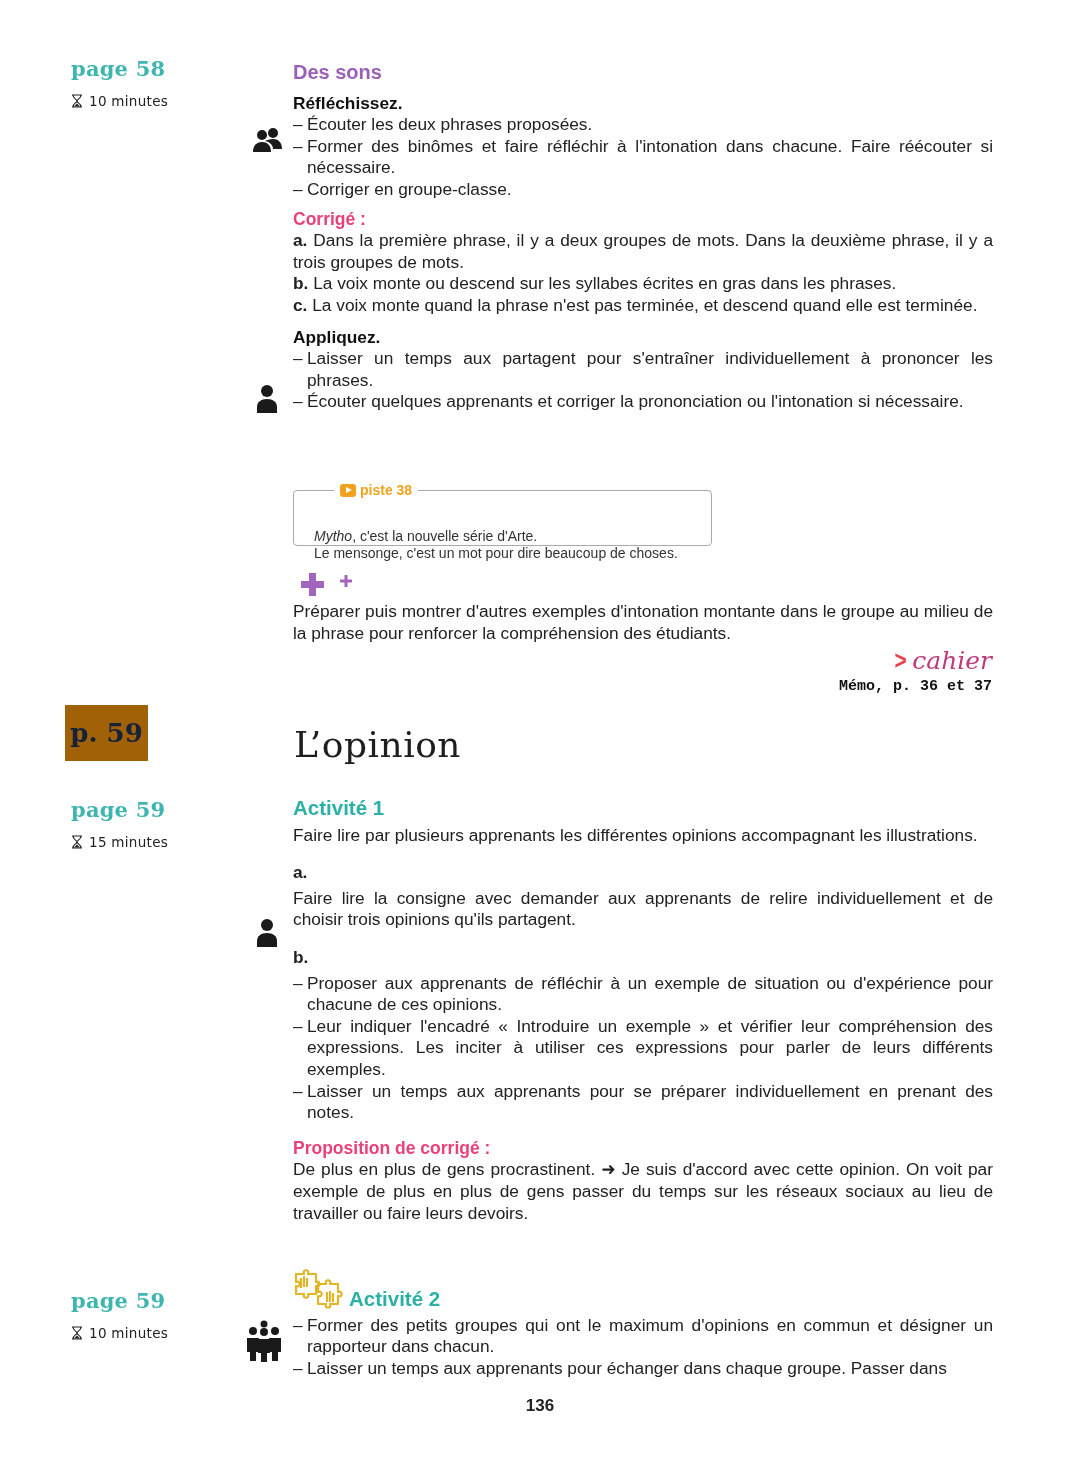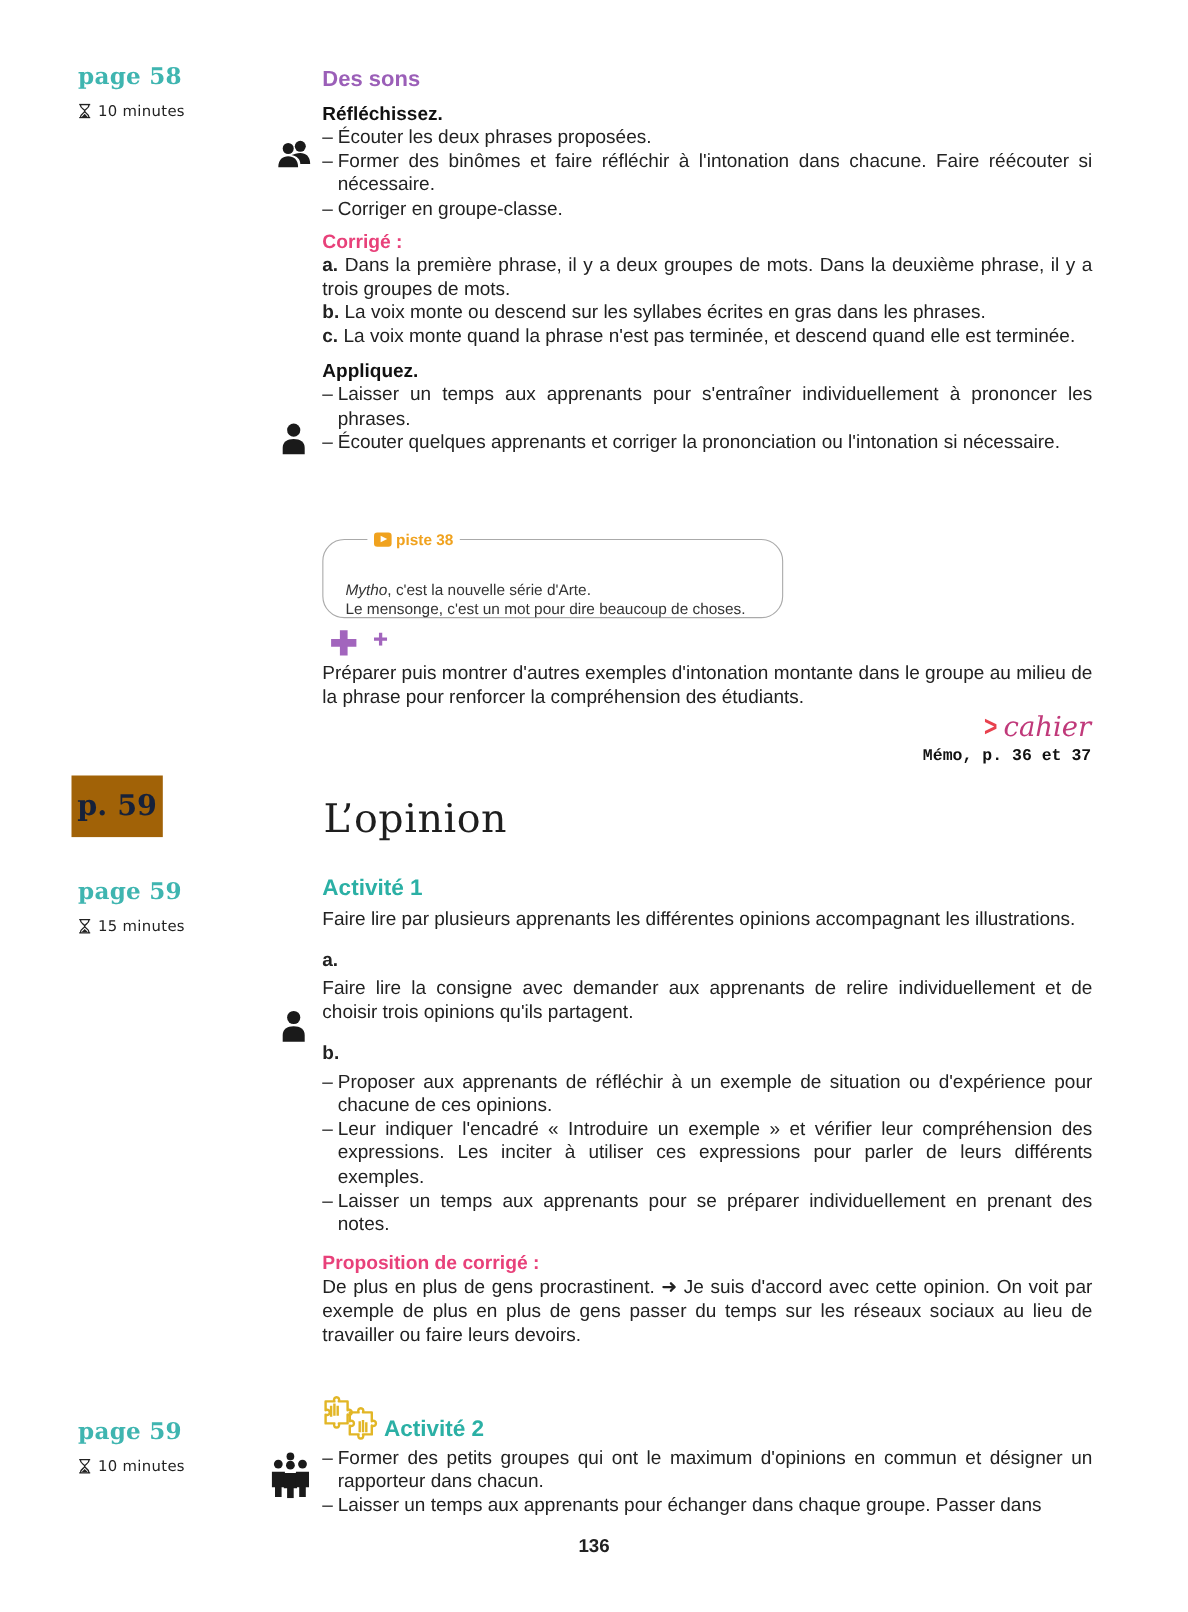--- a/index.html
+++ b/index.html
@@ -23,21 +23,21 @@
     .h-pink { font-family: "Liberation Sans", sans-serif; font-weight: bold; color: #e8417a; font-size: 17.5px; }
     .h-black { font-weight: bold; font-size: 17.3px; color: #111; }
     .justify { text-align: justify; }
     .dash-list { list-style: none; }
     .dash-list li { position: relative; padding-left: 14px; text-align: justify; }
     .dash-list li::before { content: "–"; position: absolute; left: 0; top: 0; }
     .b { font-weight: bold; }
 
     .icon { position: absolute; }
 
-    .audio-box { left: 293px; top: 490px; width: 419px; height: 72px; border: 1.5px solid #aaaaaa; border-radius: 20px; }
+    .audio-box { left: 293px; top: 490px; width: 419px; height: 56px; border: 1.5px solid #aaaaaa; border-radius: 4px; }
     .audio-label { position: absolute; left: 40px; top: -9px; background: #fff; padding: 0 6px; display: flex; align-items: center; gap: 4px;
       color: #f0a21e; font-weight: bold; font-size: 14px; }
     .play-box { width: 16px; height: 13px; background: #f0a21e; border-radius: 3px; position: relative; display: inline-block; }
     .play-box::after { content: ""; position: absolute; left: 6px; top: 3px; border-left: 6px solid #fff; border-top: 3.5px solid transparent; border-bottom: 3.5px solid transparent; }
     .audio-text { position: absolute; left: 20px; top: 21px; font-size: 14px; line-height: 16.5px; color: #333; margin-top: 16px; }
 
     .title-script { font-family: "DejaVu Serif", serif; font-size: 36px; color: #1e1e1e; letter-spacing: 0.5px; }
 
     .cahier { font-family: "DejaVu Serif", serif; font-style: italic; color: #c0397a; font-size: 25px; }
     .chev { display: inline-block; color: #e8414e; font-weight: bold; font-size: 26px; transform: scaleX(0.8); }
@@ -66,21 +66,21 @@
     <li>Corriger en groupe-classe.</li>
   </ul>
 
   <div class="h-pink" style="margin-top:8px;">Corrigé :</div>
   <div class="justify"><span class="b">a.</span> <span>Dans la première phrase, il y a deux groupes de mots. Dans la deuxième phrase, il y a trois groupes de mots.</span></div>
   <div class="justify"><span class="b">b.</span> <span>La voix monte ou descend sur les syllabes écrites en gras dans les phrases.</span></div>
   <div class="justify"><span class="b">c.</span> <span>La voix monte quand la phrase n'est pas terminée, et descend quand elle est terminée.</span></div>
 
   <div class="h-black" style="margin-top:10px;">Appliquez.</div>
   <ul class="dash-list">
-    <li>Laisser un temps aux apprenants pour s'entraîner individuellement à prononcer les phrases.</li>
+    <li>Laisser un temps aux partagent pour s'entraîner individuellement à prononcer les phrases.</li>
     <li>Écouter quelques apprenants et corriger la prononciation ou l'intonation si nécessaire.</li>
   </ul>
 </div>
 
 <svg class="icon" style="left:252px; top:127px;" width="32" height="26" viewBox="0 0 32 26">
   <circle cx="10" cy="8" r="5" fill="#1a1a1a"></circle>
     <path d="M1 25c0-7 4-10 9-10s9 3 9 10z" fill="#1a1a1a"></path>
   <circle cx="21" cy="6" r="5" fill="#1a1a1a"></circle>
     <path d="M13 14c2-1 5-2 8-2 5 0 9 3 9 10h-9c0-4-3-7-8-8z" fill="#1a1a1a"></path>
 </svg>

